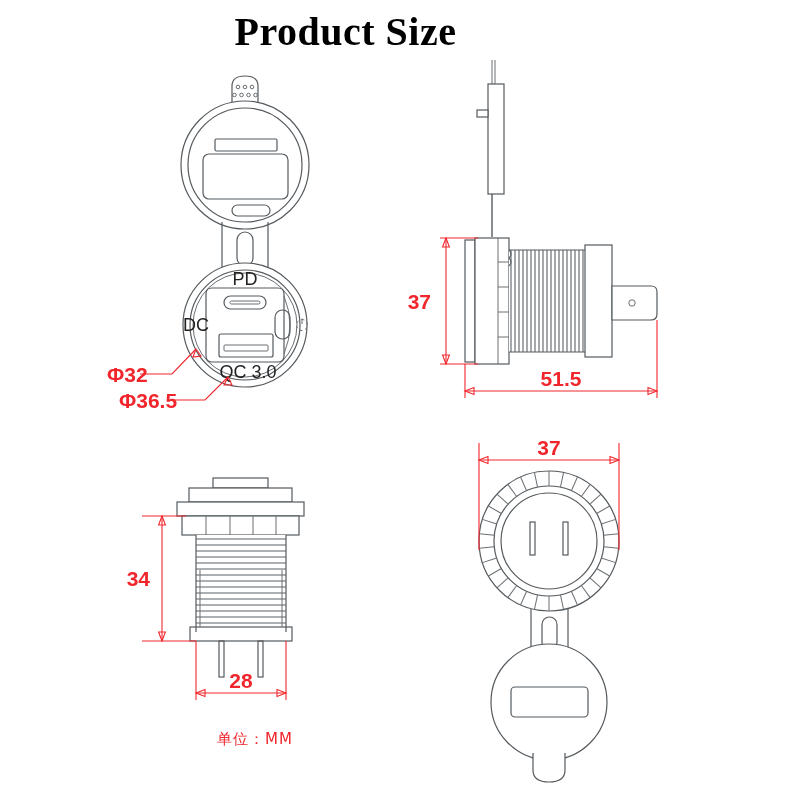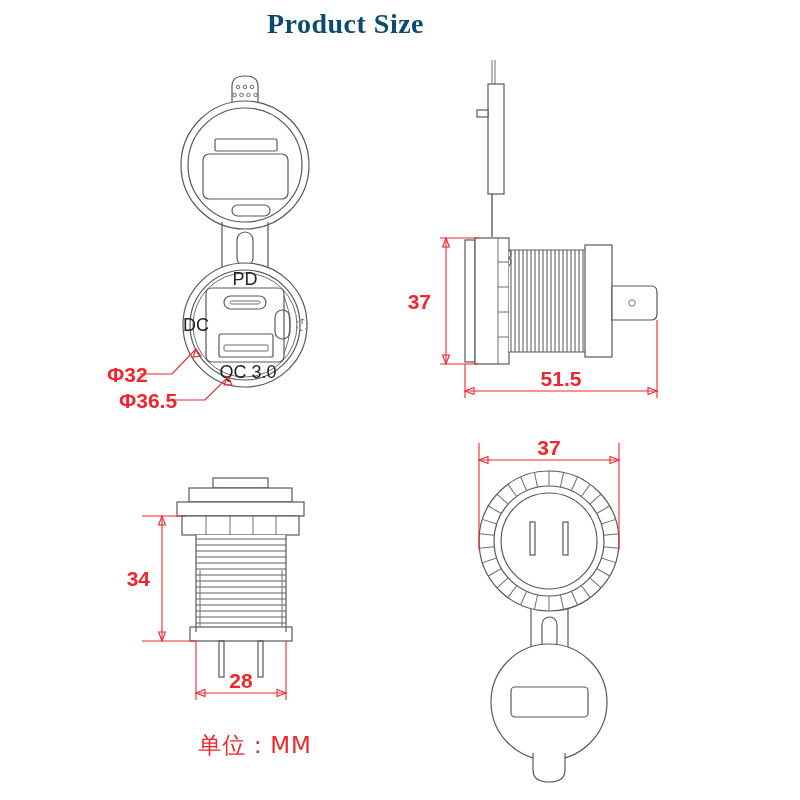--- a/index.html
+++ b/index.html
@@ -5,25 +5,25 @@
   html,body{margin:0;padding:0;}
   body{
     width:800px;height:800px;background:#ffffff;
     font-family:"Liberation Sans", sans-serif;
     overflow:hidden;
   }
   #page{position:relative;width:800px;height:800px;}
   #title{
     position:absolute;left:0;top:8px;width:691px;text-align:center;
     font-family:"Liberation Serif", serif;
-    font-weight:bold;font-size:28px;color:#0c4a6e;letter-spacing:.5px;
+    font-weight:bold;font-size:40px;color:#000000;letter-spacing:.5px;
   }
   #unit{
     position:absolute;left:130px;top:730px;width:250px;text-align:center;
-    font-size:23px;color:#f0262c;font-family:"DejaVu Sans", sans-serif;
+    font-size:15px;color:#f0262c;font-family:"DejaVu Sans", sans-serif;
     letter-spacing:1px;
   }
   svg{position:absolute;left:0;top:0;}
   .ln{fill:none;stroke:#555a5e;stroke-width:1.2;}
   .ln2{fill:none;stroke:#4a4f53;stroke-width:1.3;}
   .thin{fill:none;stroke:#6a6f73;stroke-width:1;}
   .thread{fill:none;stroke:#5d6266;stroke-width:1.1;}
   .dimline{stroke:#f0262c;stroke-width:1.1;fill:none;}
   .dimtxt{fill:#f0262c;font-family:"Liberation Sans",sans-serif;font-weight:bold;}
   .lbl{fill:#222;font-family:"Liberation Sans",sans-serif;}

